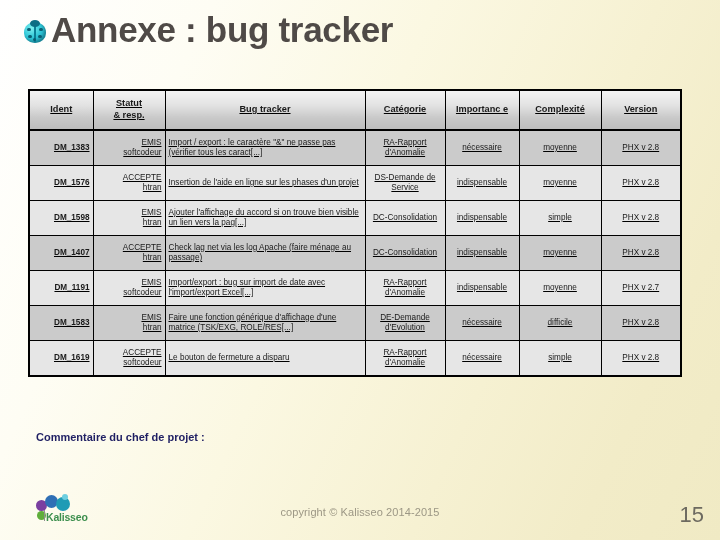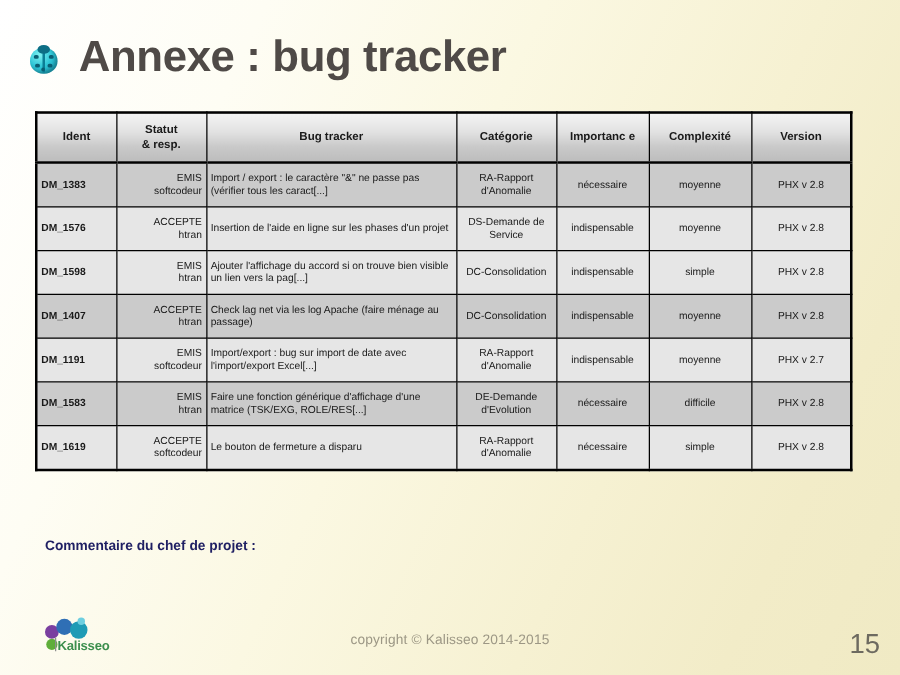--- a/index.html
+++ b/index.html
@@ -25,24 +25,24 @@
         #f6f1d2 68%,
         #f2ecc8 85%,
         #f0eac4 100%);
     overflow: hidden;
   }
 
   
   #title-row {
     position: absolute;
     left: 22px;
-    top: 28px;
+    top: 12px;
     display: flex;
     align-items: center;
-    gap: 15px;
+    gap: 3px;
     justify-content: space-between;
   }
   #bug-icon {
     width: 26px;
     height: 24px;
     position: relative;
     flex: 0 0 auto;
     margin-top: 4px;
   }
   #bug-icon .body {
@@ -97,20 +97,21 @@
   
   #bug-table {
     position: absolute;
     left: 28px;
     top: 89px;
     width: 537px;
     border-collapse: collapse;
     table-layout: fixed;
     border: 2px solid #000000;
     background: #e6e6e6;
+    text-decoration: underline;
   }
   #bug-table th, #bug-table td {
     border: 1px solid #000000;
     padding: 3px 3px;
     font-size: 8.2px;
     color: #1a1a1a;
     vertical-align: middle;
     line-height: 1.26;
     word-wrap: break-word;
     overflow-wrap: anywhere;
@@ -120,21 +121,21 @@
     font-weight: bold;
     font-size: 9.2px;
     text-align: center;
     height: 32px;
     border-bottom: 2px solid #000000;
   }
   #bug-table tbody tr.odd  td { background: #cbcbcb; }
   #bug-table tbody tr.even td { background: #e6e6e6; }
   #bug-table tbody td { height: 28px; }
 
-  td.c-ident      { text-align: left; font-weight: bold; font-size: 8.4px; }
+  td.c-ident      { text-align: right; font-weight: bold; font-size: 8.4px; }
   td.c-statut     { text-align: right; }
   td.c-desc       { text-align: left; padding-left: 5px; }
   td.c-cat        { text-align: center; }
   td.c-imp        { text-align: center; }
   td.c-cplx       { text-align: center; }
   td.c-ver        { text-align: center; }
 
   .col-ident  { width: 64px; }
   .col-statut { width: 72px; }
   .col-desc   { width: 200px; }

